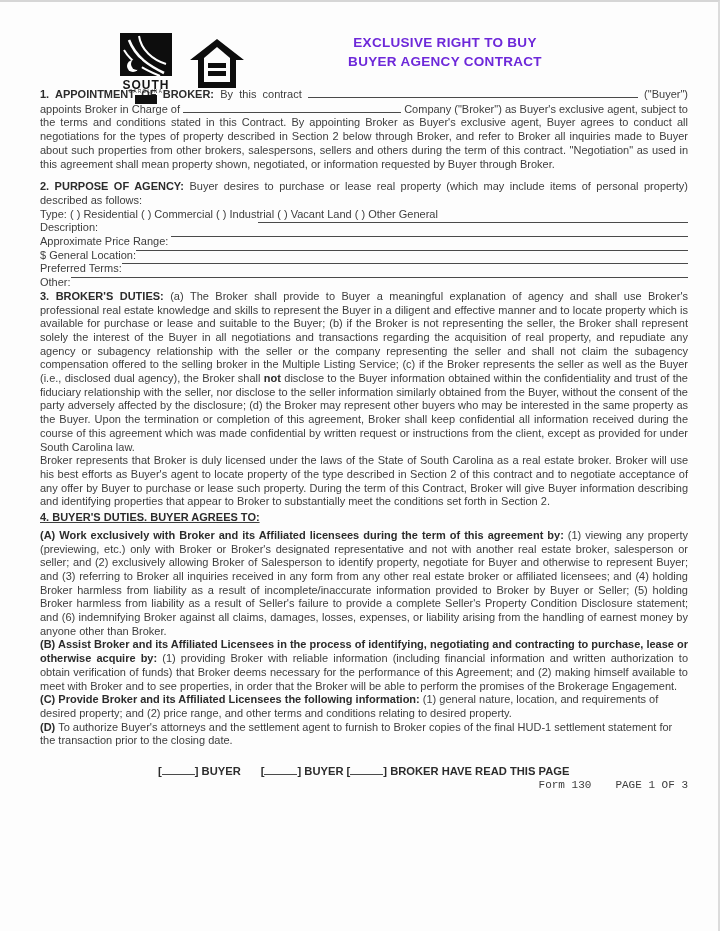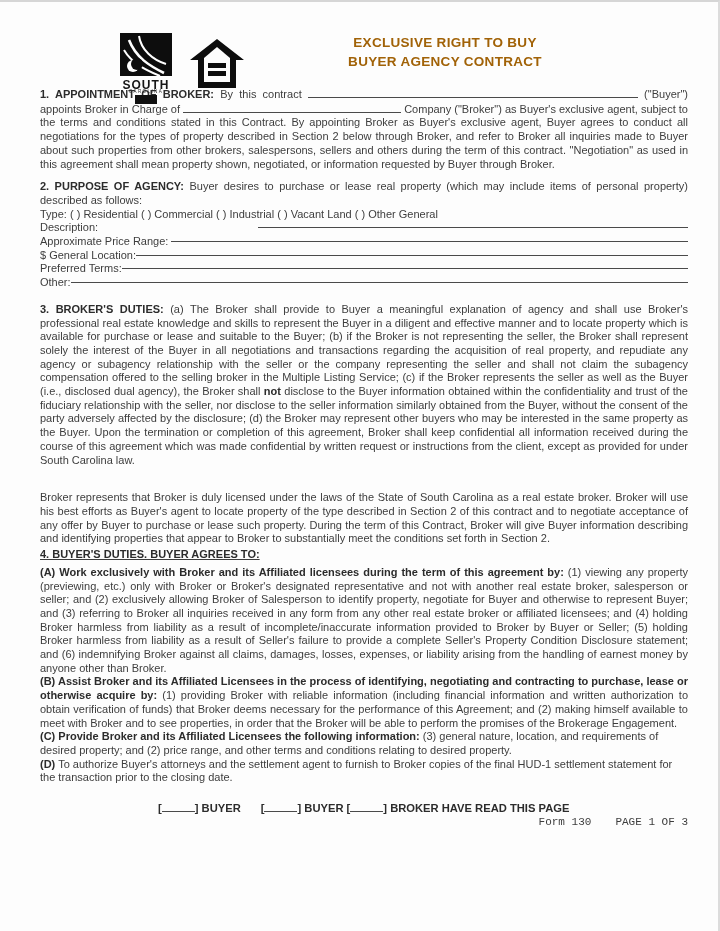--- a/index.html
+++ b/index.html
@@ -9,35 +9,35 @@
     overflow:hidden;margin:0 auto;
     border-top:2px solid #d6d6d6;border-right:2px solid #dcdcdc;
     box-sizing:border-box;
   }
   .content{position:absolute;left:40px;right:30px;top:0;padding-top:85px;}
   .para{font-size:11px;line-height:13.7px;text-align:justify;margin:0;}
   .para.left{text-align:left;}
   .b{font-weight:bold;color:#2c2c2c;}
   .blank{display:inline-block;border-bottom:1.2px solid #4a4a4a;height:10px;vertical-align:baseline;}
   .gap{display:inline-block;height:1px;}
-  .field-line{display:flex;align-items:center;}
+  .field-line{display:flex;align-items:flex-start;}
   .field-line span{white-space:pre;}
   .blank-fill{flex:1;border-bottom:1.2px solid #4a4a4a;height:1px;margin-bottom:2px;}
   .mb9{margin-bottom:9px;}
-  .mb13{margin-bottom:13px;}
-  .mb12{margin-bottom:24px;}
+  .mb13{}
+  .mb12{margin-bottom:0;}
   .mb10{margin-bottom:2px;}
   .mb4{margin-bottom:4px;text-decoration:underline;}
   .sig-line{padding-left:118px;text-align:left;font-size:11.2px;margin-top:16px;}
   .form-line{text-align:right;font-size:11px;line-height:13.7px;color:#3d3d3d;font-family:Liberation Mono, monospace;}
   .form-line .sp{display:inline-block;width:24px;}
   .comp{font-size:11px;line-height:14.5px;}
   
   .title{position:absolute;left:295px;width:300px;top:31px;text-align:center;
-         font-weight:bold;font-size:13.5px;line-height:19px;color:#a16207;letter-spacing:.3px;}
+         font-weight:bold;font-size:13.5px;line-height:19px;color:#6d28d9;letter-spacing:.3px;}
   .sc-logo{position:absolute;left:120px;top:31px;width:52px;text-align:center;z-index:3;}
   .sc-logo .sc-name{font-size:12px;font-weight:bold;letter-spacing:1px;color:#161616;line-height:8px;margin-top:1px;}
   .sc-logo .sc-sub{font-size:4.5px;letter-spacing:1.4px;color:#2a2a2a;line-height:5px;}
   .sc-bar{width:22px;height:9px;background:#101010;margin:1px auto 0;}
   .eho-logo{position:absolute;left:190px;top:36px;z-index:3;}
 </style>
 </head>
 <body>
 
 <div class="doc">
@@ -101,21 +101,21 @@
     </div>
 
     <div class="para mb12"><span class="b">3. BROKER'S DUTIES:</span><span> (a) The Broker shall provide to Buyer a meaningful explanation of agency and shall use Broker's professional real estate knowledge and skills to represent the Buyer in a diligent and effective manner and to locate property which is available for purchase or lease and suitable to the Buyer; (b) if the Broker is not representing the seller, the Broker shall represent solely the interest of the Buyer in all negotiations and transactions regarding the acquisition of real property, and repudiate any agency or subagency relationship with the seller or the company representing the seller and shall not claim the subagency compensation offered to the selling broker in the Multiple Listing Service; (c) if the Broker represents the seller as well as the Buyer (i.e.,  disclosed dual agency), the Broker shall </span><span class="b">not</span><span> disclose to the Buyer information obtained within the confidentiality and trust of the fiduciary relationship with the seller, nor disclose to the seller information similarly obtained from the Buyer, without the consent of the party adversely affected by the disclosure; (d) the Broker may represent other buyers who may be interested in the same property as the Buyer. Upon the termination or completion of this agreement, Broker shall keep confidential all information received during the course of this agreement which was made confidential by written request or instructions from the client, except as provided for under South Carolina law.</span></div>
 
     <div class="para mb10"><span>Broker represents that Broker is duly licensed under the laws of the State of South Carolina as a real estate broker. Broker will use his best efforts as Buyer's agent to locate property of the type described in Section 2 of this contract and to negotiate acceptance of any offer by Buyer to purchase or lease such property. During the term of this Contract, Broker will give Buyer information describing and identifying properties that appear to Broker to substantially meet the conditions set forth in Section 2.</span></div>
 
     <div class="para left mb4"><span class="b">4. BUYER'S DUTIES. BUYER AGREES TO:</span></div>
 
     <div class="para"><span class="b">(A) Work exclusively with Broker and its Affiliated licensees during the term of this agreement by:</span><span> (1) viewing any property (previewing, etc.) only with Broker or Broker's designated representative and not with another real estate broker, salesperson or seller; and (2) exclusively allowing Broker of Salesperson to identify property, negotiate for Buyer and otherwise to represent Buyer; and (3) referring to Broker all inquiries received in any form from any other real estate broker or affiliated licensees; and (4) holding Broker harmless from liability as a result of incomplete/inaccurate information provided to Broker by Buyer or Seller; (5) holding Broker harmless from liability as a result of Seller's failure to provide a complete Seller's Property Condition Disclosure statement; and (6) indemnifying Broker against all claims, damages, losses, expenses, or liability arising from the handling of earnest money by anyone other than Broker.</span></div>
     <div class="para"><span class="b">(B) Assist Broker and its Affiliated Licensees in the process of identifying, negotiating and contracting to purchase, lease or otherwise acquire by:</span><span> (1) providing Broker with reliable information (including financial information and written authorization to obtain verification of funds) that Broker deems necessary for the performance of this Agreement; and (2) making himself available to meet with Broker and to see properties, in order that the Broker will be able to perform the promises of the Brokerage Engagement.</span></div>
-    <div class="para left"><span class="b">(C) Provide Broker and its Affiliated Licensees the following information:</span><span> (3) general nature, location, and requirements of desired property; and (2) price range, and other terms and conditions relating to desired property.</span></div>
+    <div class="para left"><span class="b">(C) Provide Broker and its Affiliated Licensees the following information:</span><span> (1) general nature, location, and requirements of desired property; and (2) price range, and other terms and conditions relating to desired property.</span></div>
     <div class="para left"><span class="b">(D)</span><span> To authorize Buyer's attorneys and the settlement agent to furnish to Broker copies of the final HUD-1 settlement statement for the transaction prior to the closing date.</span></div>
 
     <div class="para sig-line"><span class="b">[</span><span class="blank" style="width: 33px;"></span><span class="b">] BUYER</span><span class="gap" style="width: 20px;"></span><span class="b">[</span><span class="blank" style="width: 33px;"></span><span class="b">] BUYER [</span><span class="blank" style="width: 33px;"></span><span class="b">] BROKER HAVE READ THIS PAGE</span></div>
 
     <div class="form-line">
       <span>Form 130</span><span class="sp"></span><span>PAGE 1 OF 3</span>
     </div>
 
 
   </div>

